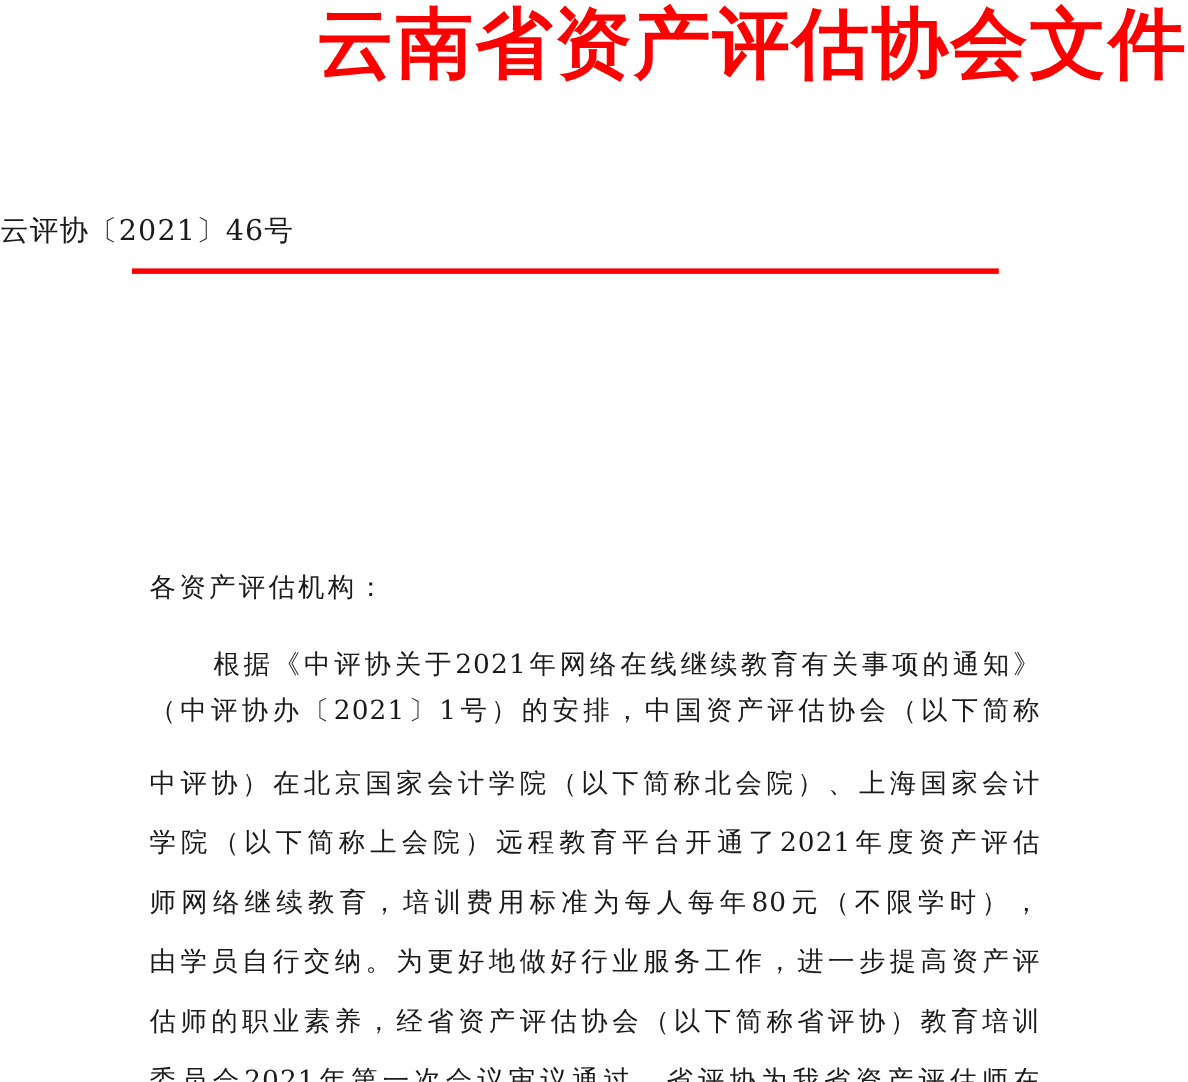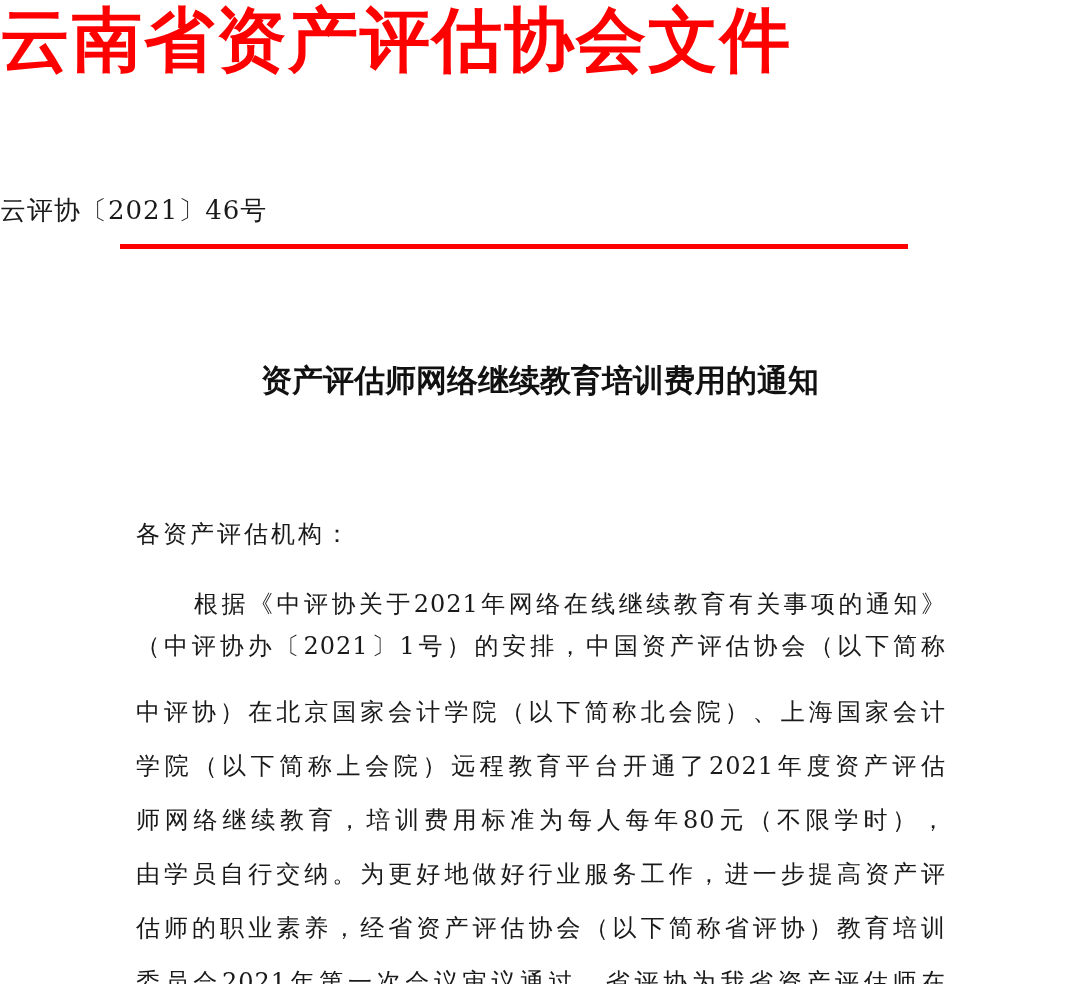--- a/index.html
+++ b/index.html
@@ -13,21 +13,21 @@
       position: relative;
       overflow: hidden;
       font-family: "DejaVu Serif", "Liberation Serif", serif;
       color: #111111;
     }
     .masthead {
       position: absolute;
       left: 0;
       width: 1080px;
       top: 2px;
-      text-align: left;
+      text-align: right;
       font-family: "DejaVu Sans", "Liberation Sans", sans-serif;
       font-weight: bold;
       font-size: 70px;
       line-height: 76px;
       letter-spacing: 2px;
       color: #ff0000;
     }
     .docnum {
       position: absolute;
       left: 0;
@@ -95,21 +95,20 @@
 </head>
 <body>
 
 <div class="masthead">云南省资产评估协会文件</div>
 
 <div class="docnum">云评协〔2021〕46号</div>
 
 <div class="redline"></div>
 
 <div class="title">
-  <span class="tline">资产评估师网络继续教育培训费用的通知</span>
 </div>
 
 <div class="salutation">各资产评估机构：</div>
 
 <div class="body-lines">
   <div class="body-line indent" style="top:0px;">根据《中评协关于2021年网络在线继续教育有关事项的通知》</div>
   <div class="body-line" style="top:42px;">（中评协办〔2021〕1号）的安排，中国资产评估协会（以下简称</div>
   <div class="body-line" style="top:108px;">中评协）在北京国家会计学院（以下简称北会院）、上海国家会计</div>
   <div class="body-line" style="top:162px;">学院（以下简称上会院）远程教育平台开通了2021年度资产评估</div>
   <div class="body-line" style="top:216px;">师网络继续教育，培训费用标准为每人每年80元（不限学时），</div>

